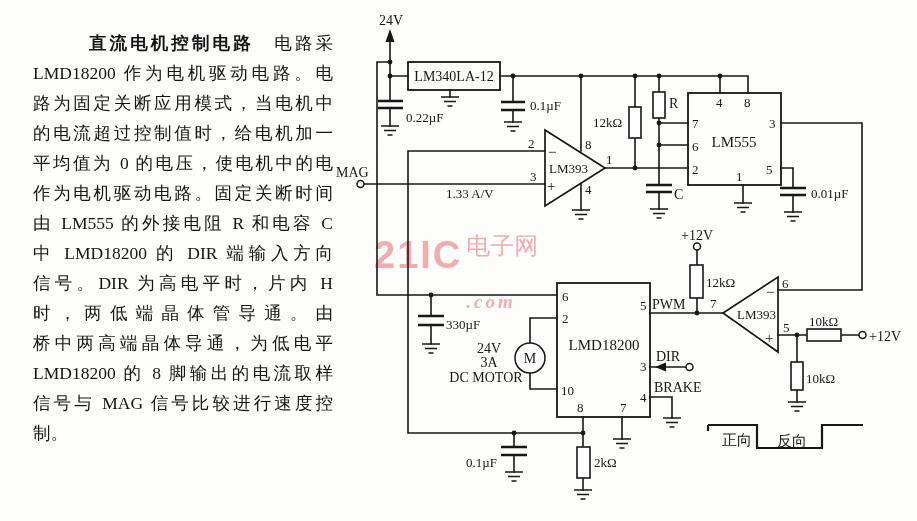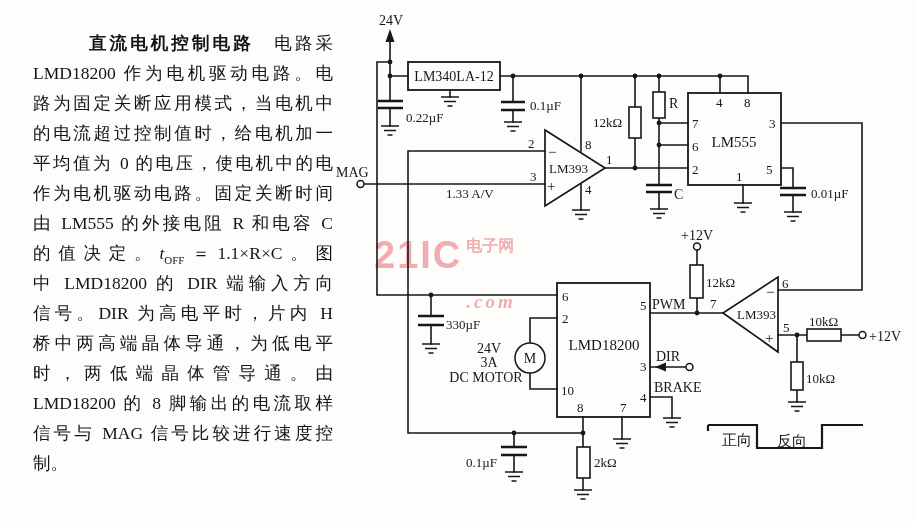--- a/index.html
+++ b/index.html
@@ -12,21 +12,21 @@
   .tl.indent{text-indent:56px;}
   .tl.last{text-align-last:left;}
   .bold{font-weight:bold;}
   .it{font-style:italic;}
   sub.sub{font-size:11px;}
   
   .watermark{position:absolute;left:374px;top:236px;display:flex;align-items:flex-start;
              color:#ef9fa3;opacity:.85;font-family:"Liberation Sans",sans-serif;}
   .wm-brand{font-size:38px;line-height:38px;font-weight:700;letter-spacing:2px;}
   .wm-col{display:flex;flex-direction:column;margin-left:4px;}
-  .wm-cn{font-size:16px;line-height:20px;font-weight:700;}
+  .wm-cn{font-size:24px;line-height:20px;font-weight:400;}
   .wm-com{font-size:19px;line-height:19px;font-weight:700;font-style:italic;
           letter-spacing:3px;font-family:"Liberation Serif",serif;margin-top:36px;}
   
   svg.circuit{position:absolute;left:0;top:0;}
   svg.circuit text{font-family:"Liberation Serif",serif;font-size:13px;fill:#171717;}
   svg.circuit .f14{font-size:14px;}
   svg.circuit .f15{font-size:15px;}
   svg.circuit .mid{text-anchor:middle;}
   .wire{stroke:#171717;stroke-width:1.6;fill:none;stroke-linecap:square;}
   .plate{stroke:#171717;stroke-width:2.3;fill:none;}
@@ -45,25 +45,24 @@
 <div class="page">
 
   <div class="text-block">
     <div class="tl indent"><span class="bold">直流电机控制电路</span><span>　电路采</span></div>
     <div class="tl">LMD18200 作为电机驱动电路。电</div>
     <div class="tl">路为固定关断应用模式，当电机中</div>
     <div class="tl">的电流超过控制值时，给电机加一</div>
     <div class="tl">平均值为 0 的电压，使电机中的电</div>
     <div class="tl">作为电机驱动电路。固定关断时间</div>
     <div class="tl">由 LM555 的外接电阻 R 和电容 C</div>
-    <div class="tl"><span>的值决定。</span><span class="it">t</span><sub class="sub">OFF</sub><span>＝1.1×R×C。图</span></div>
     <div class="tl">中 LMD18200 的 DIR 端输入方向</div>
     <div class="tl">信号。DIR 为高电平时，片内 H</div>
+    <div class="tl">时，两低端晶体管导通。由</div>
     <div class="tl">桥中两高端晶体导通，为低电平</div>
-    <div class="tl">时，两低端晶体管导通。由</div>
     <div class="tl">LMD18200 的 8 脚输出的电流取样</div>
     <div class="tl">信号与 MAG 信号比较进行速度控</div>
     <div class="tl last">制。</div>
   </div>
 
   <div class="watermark">
     <span class="wm-brand">21IC</span>
     <span class="wm-col">
       <span class="wm-cn">电子网</span>
       <span class="wm-com">.com</span>

